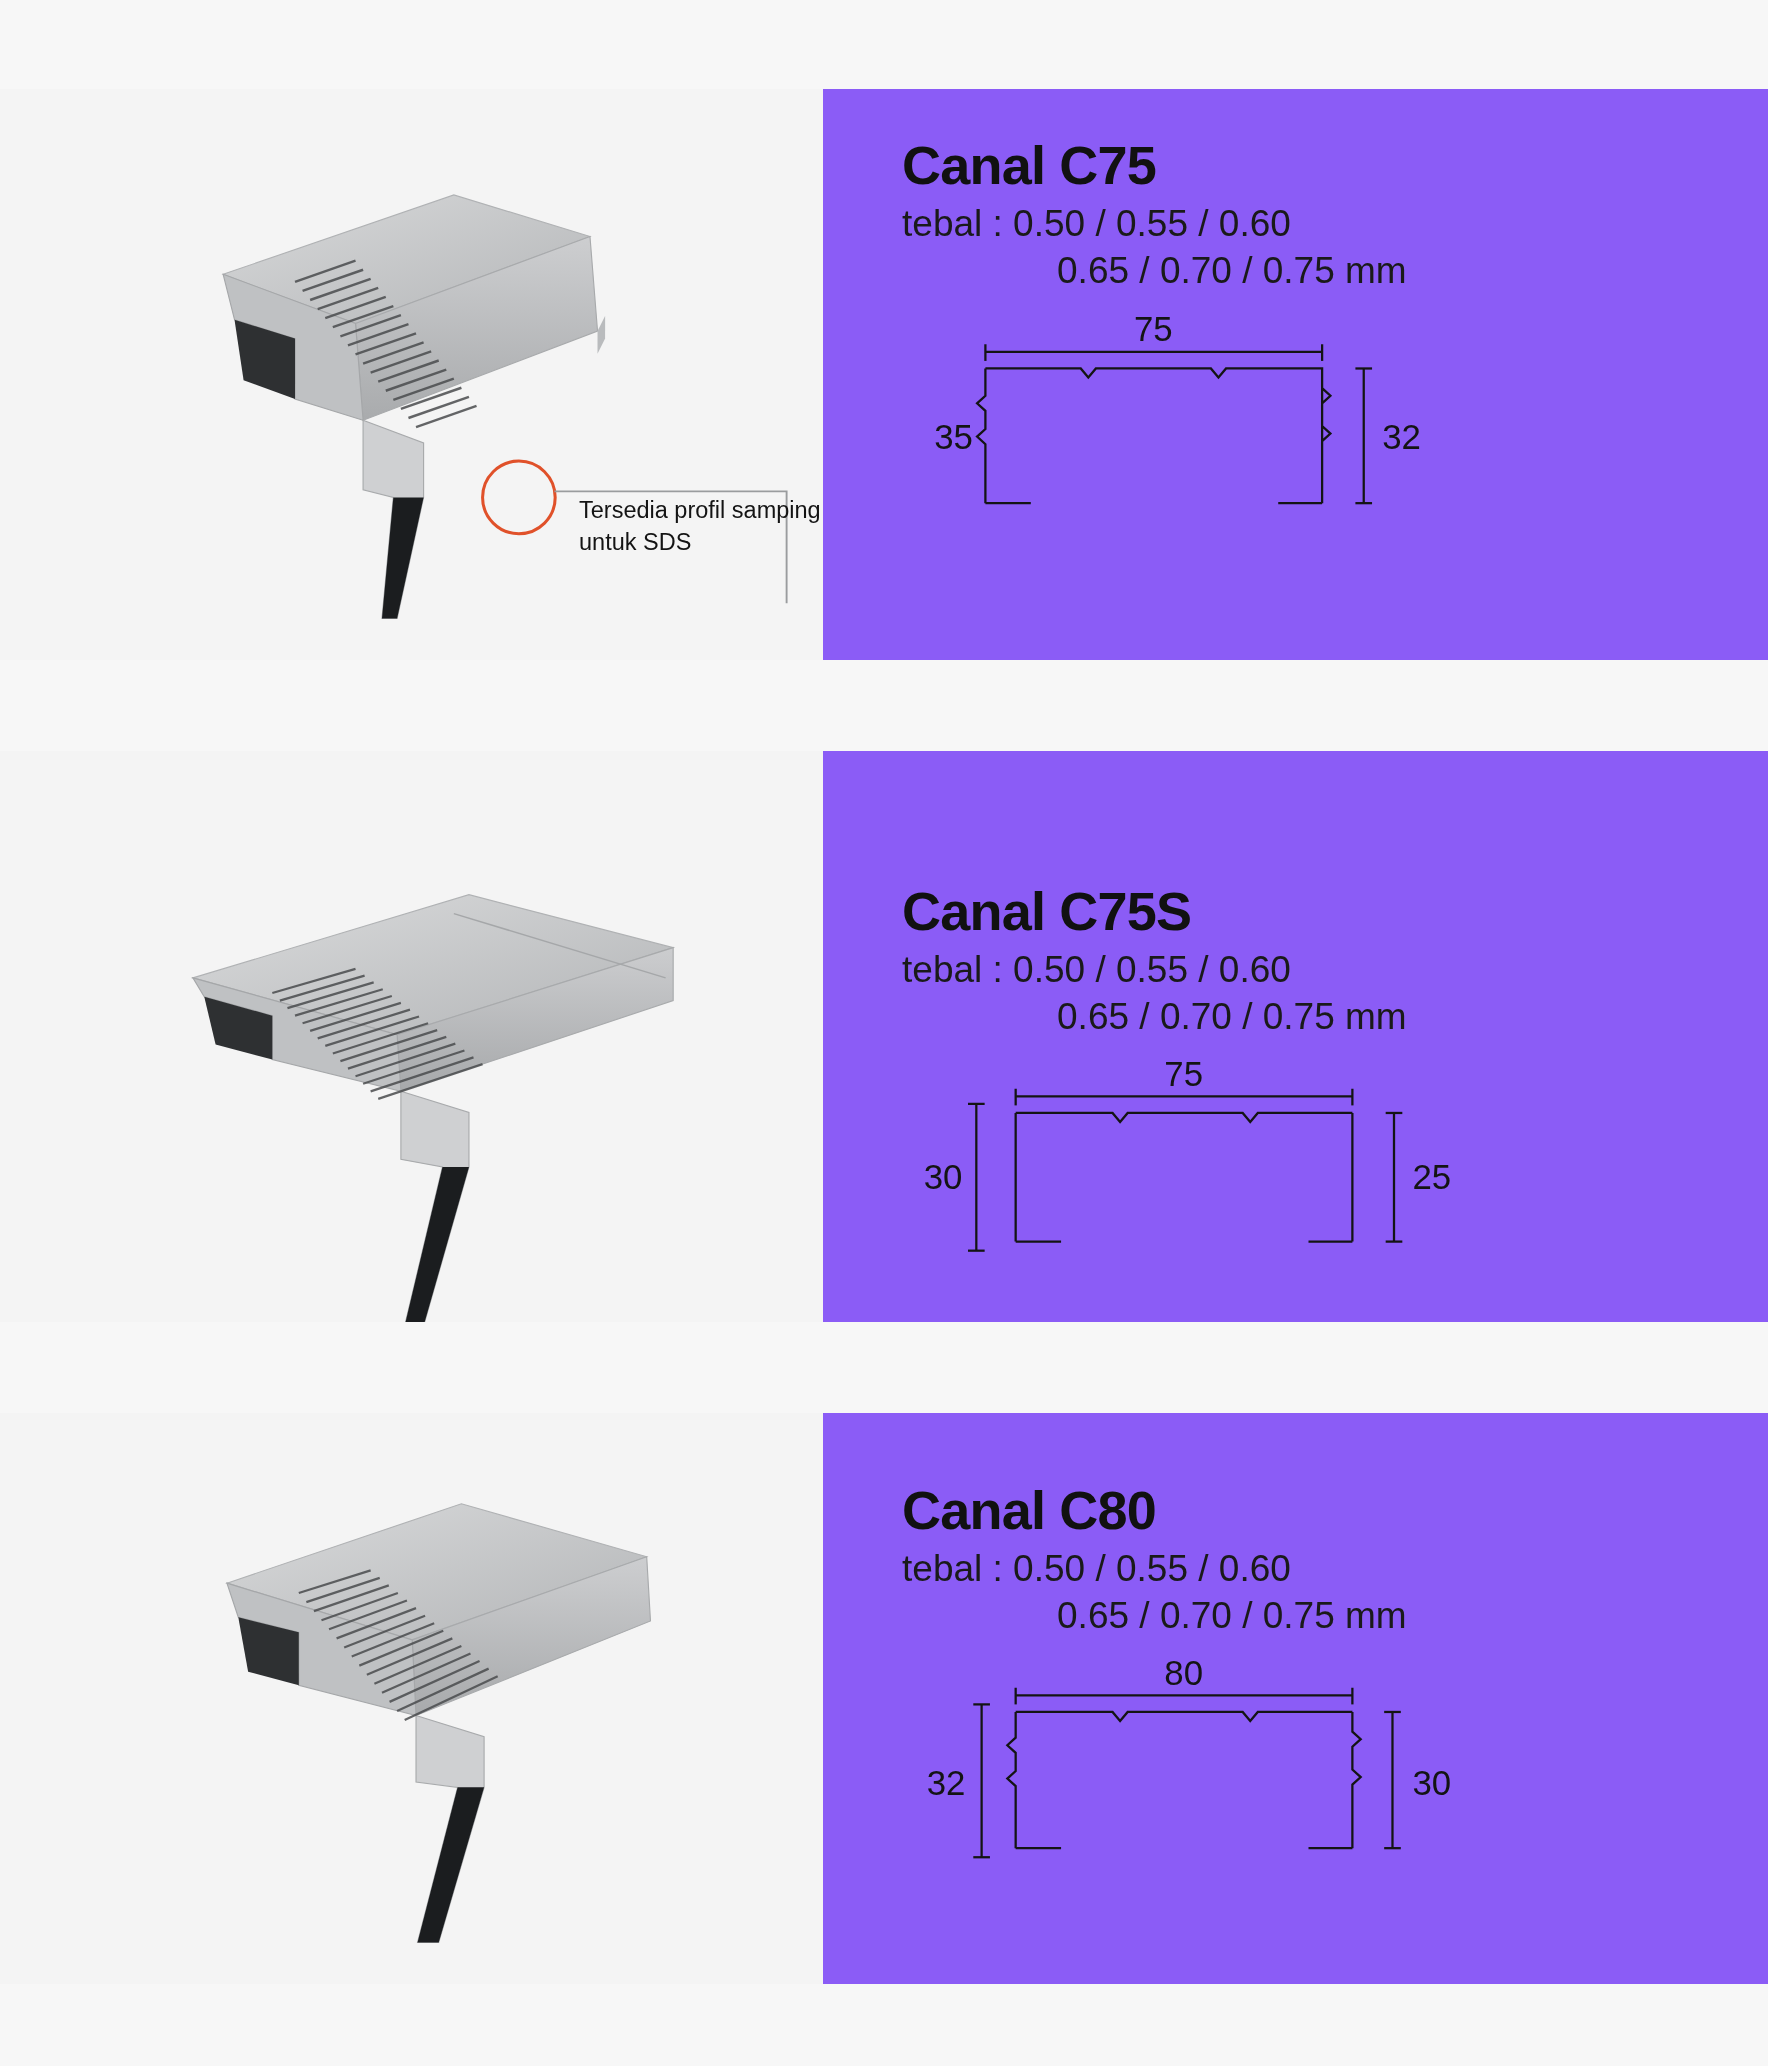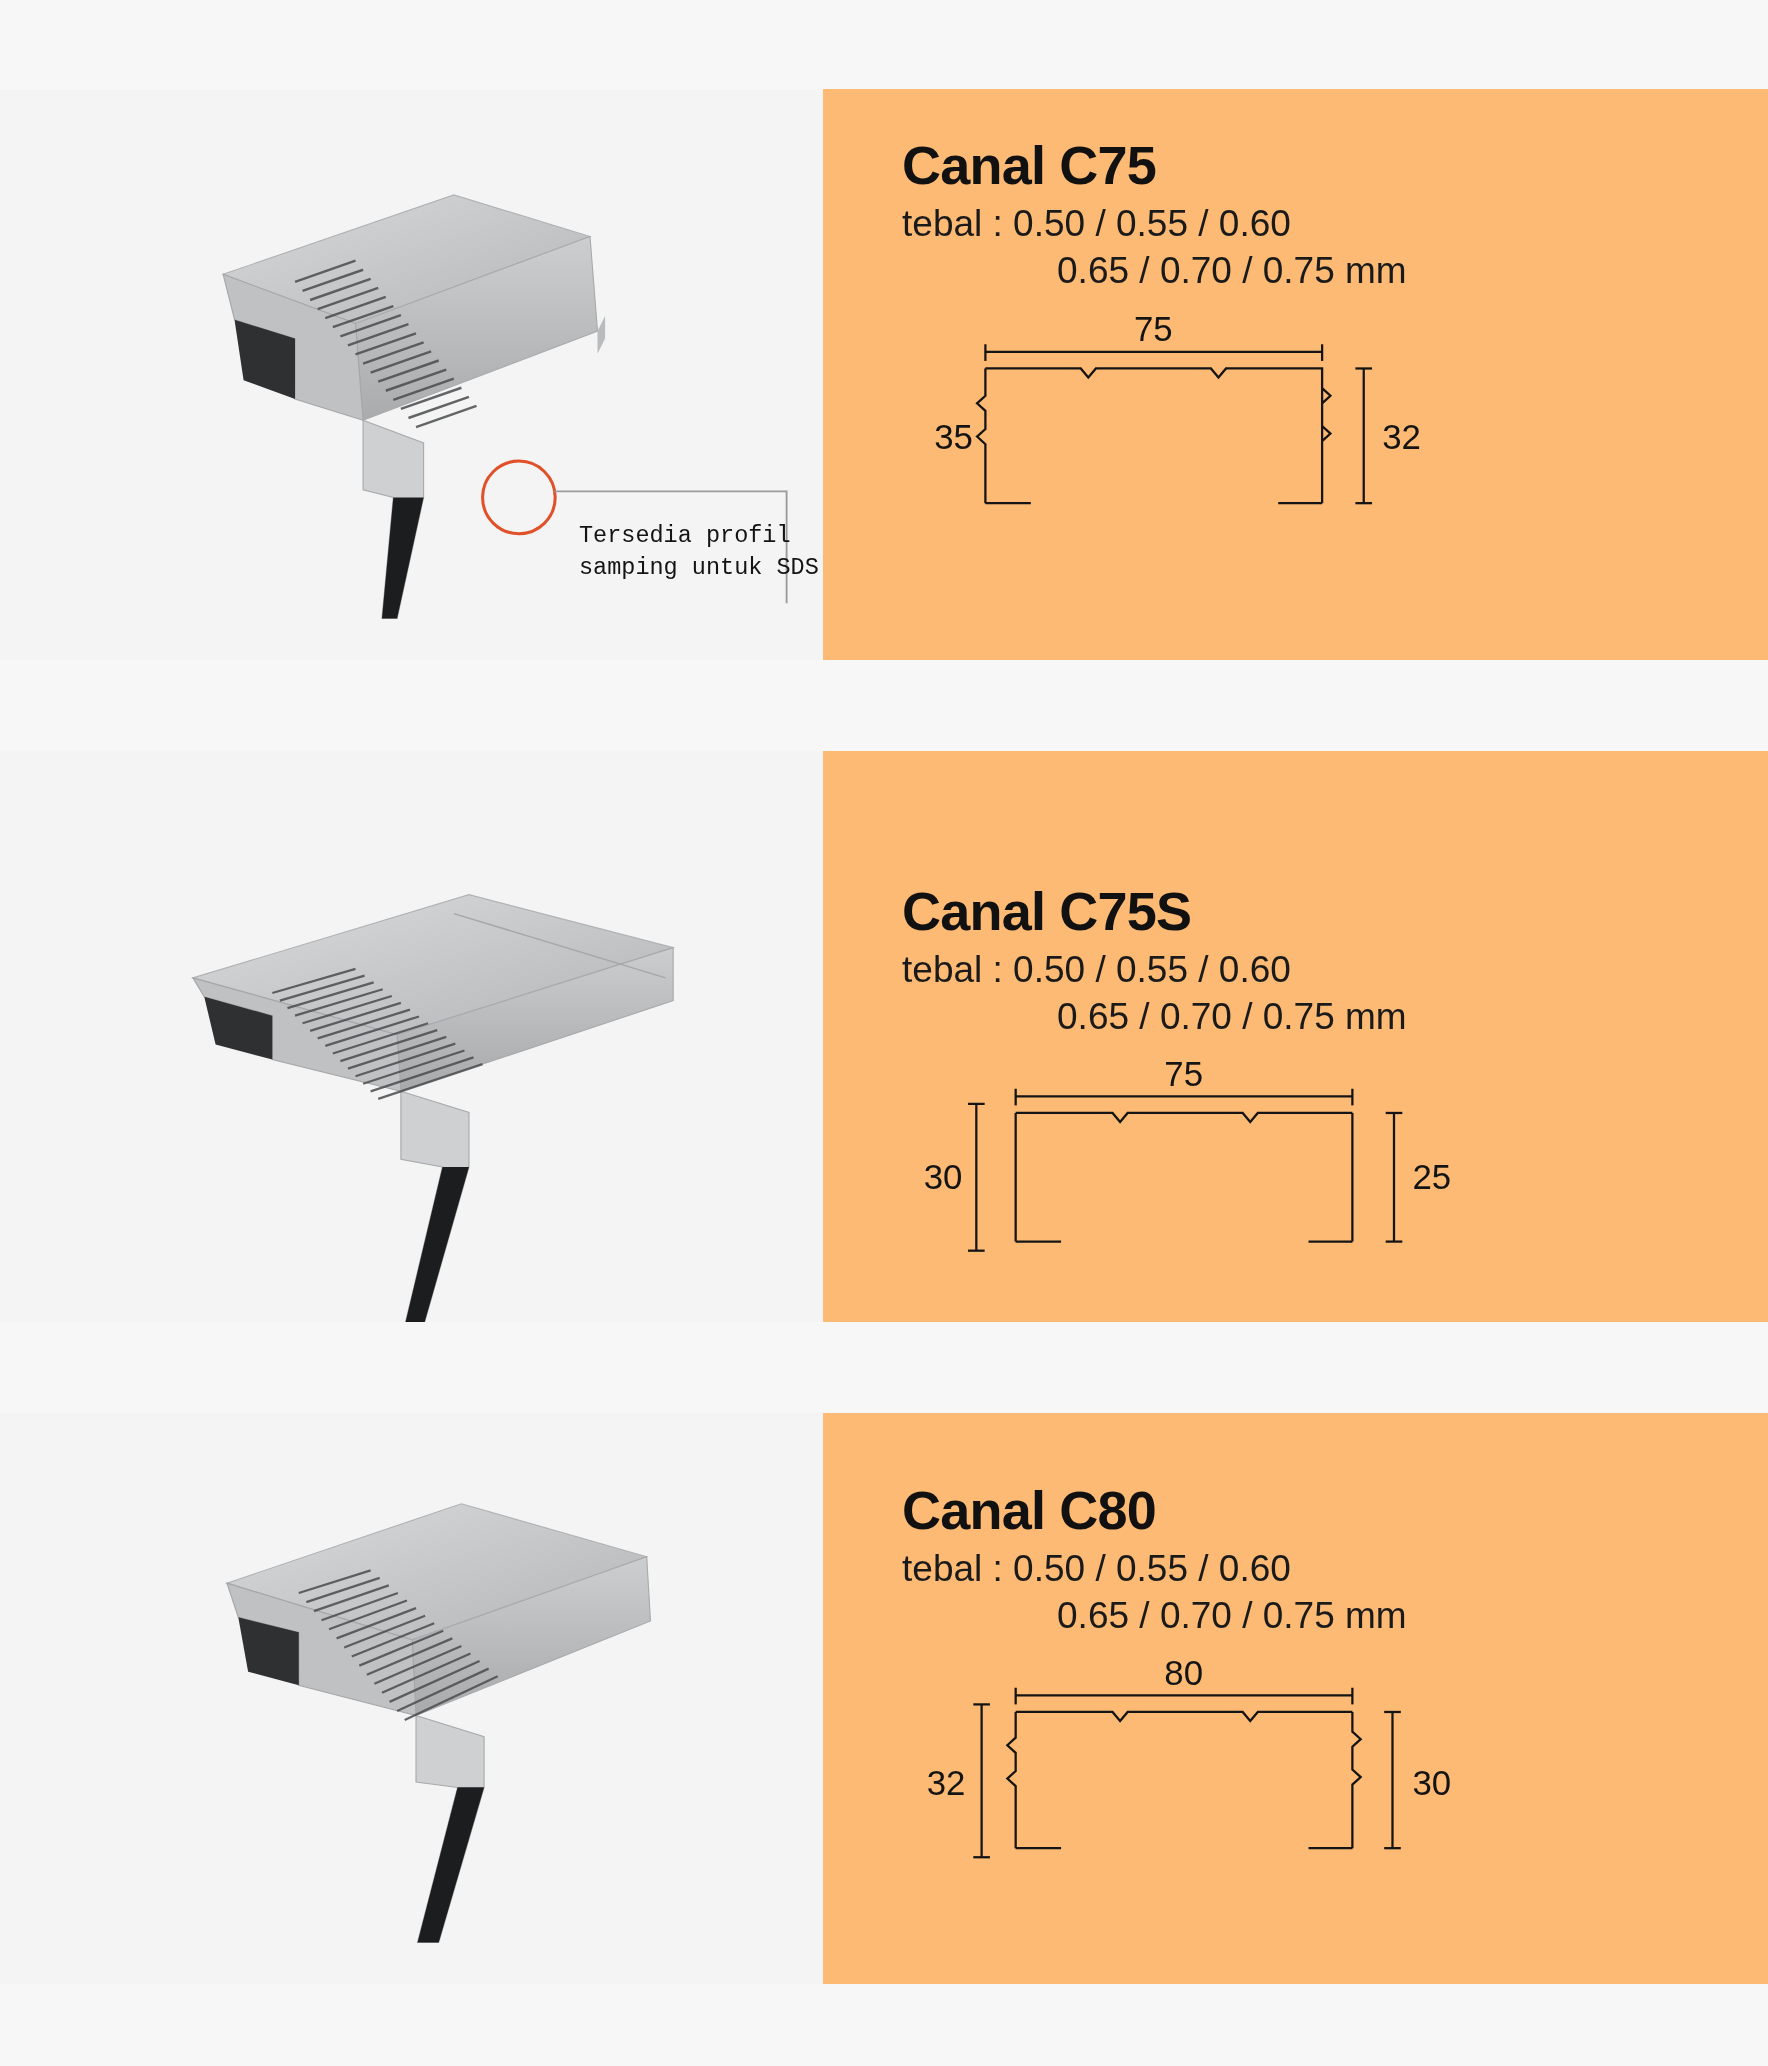--- a/index.html
+++ b/index.html
@@ -30,21 +30,21 @@
     align-items: stretch;
   }
   .photo-pane {
     width: 857px;
     background: #f4f4f4;
     position: relative;
     overflow: hidden;
   }
   .spec-pane {
     width: 985px;
-    background: #fdba74;
+    background: #8b5cf6;
     position: relative;
     overflow: hidden;
   }
   .spec-inner {
     padding: 47px 0 0 79px;
   }
   .title {
     font-size: 54px;
     font-weight: bold;
     letter-spacing: -0.8px;
@@ -82,22 +82,21 @@
   }
   .callout-text {
     position: absolute;
     font-size: 23.5px;
     line-height: 1.35;
     color: #141414;
     width: 250px;
   }
   .row1 .callout-text {
     left: 579px;
-    top: 431px;
-    font-family: Liberation Mono, monospace;
+    top: 406px;
   }
 </style>
 </head>
 <body>
 
 <div class="page">
 
   <div class="product-row row1">
     <div class="photo-pane">
       <div class="photo-wrap">

